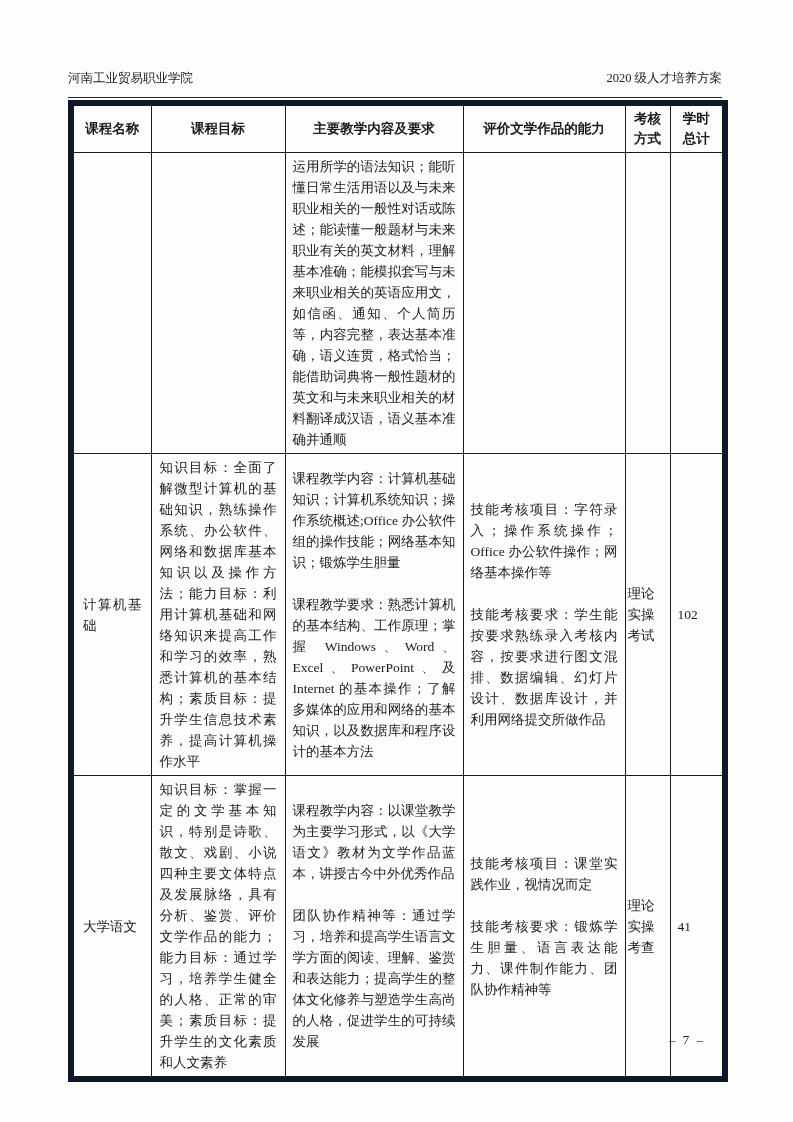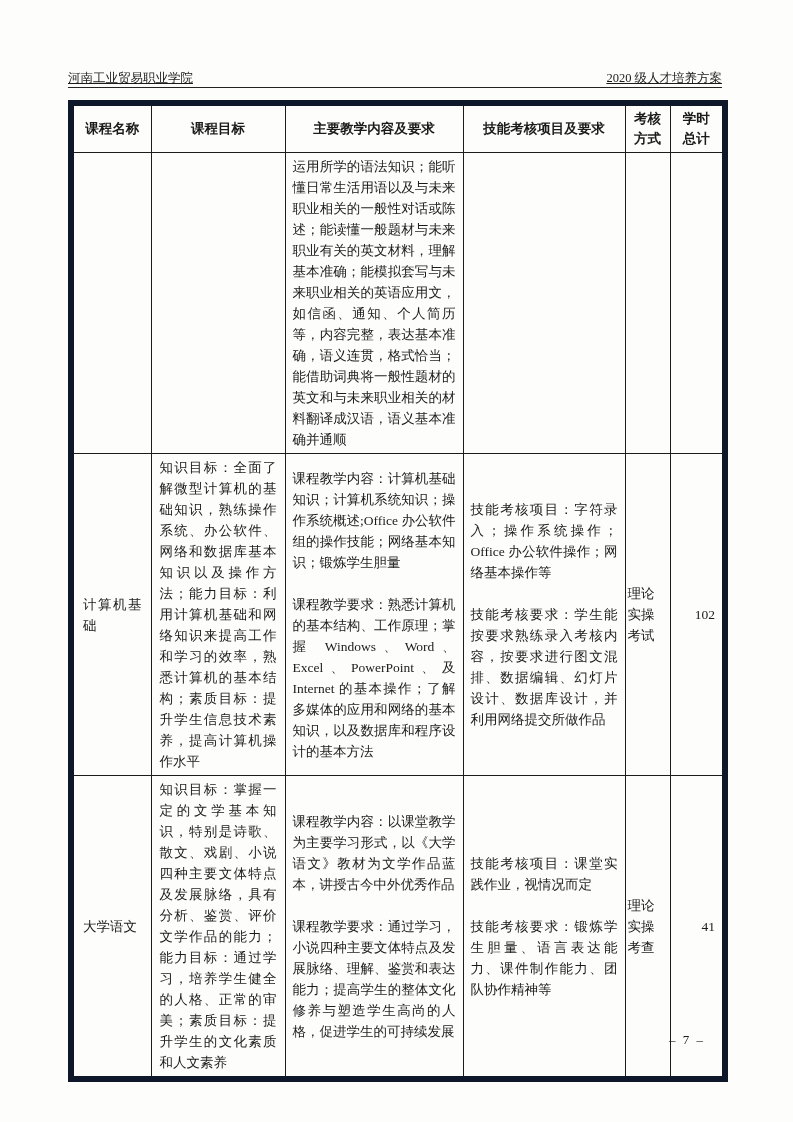--- a/index.html
+++ b/index.html
@@ -15,23 +15,22 @@
   }
   .header {
     position: absolute;
     left: 68px;
     top: 70px;
     width: 654px;
     display: flex;
     justify-content: space-between;
     align-items: flex-end;
     font-size: 12.5px;
-    padding-bottom: 0;
+    padding-bottom: 10px;
     border-bottom: 1.5px solid #222;
-    text-decoration: underline;
   }
   table.courses {
     position: absolute;
     left: 68px;
     top: 100px;
     width: 654px;
     border-collapse: collapse;
     table-layout: fixed;
     border: 6px solid #0f172a;
   }
@@ -56,21 +55,21 @@
     padding: 3px 7px;
   }
   tr.r1 td { height: 291px; }
   tr.r2 td { height: 311px; }
   tr.r3 td { height: 274px; }
   td.c-name   { text-align: justify; padding: 3px 9px; font-family: Liberation Serif, serif; }
   td.c-obj    { text-align: justify; padding: 3px 8px; }
   td.c-content{ text-align: justify; margin-left: 32px; }
   td.c-assess { text-align: justify; }
   td.c-method { white-space: pre-line; padding: 3px 2px; }
-  td.c-hours  { text-align: right; }
+  td.c-hours  { text-align: left; }
   td p { margin: 0; }
   td p + p { margin-top: 21px; }
   .page-number {
     position: absolute;
     top: 1032px;
     right: 88px;
     font-size: 13px;
     letter-spacing: 2px;
   }
 </style>
@@ -91,21 +90,21 @@
       <col style="width:178px">
       <col style="width:162px">
       <col style="width:45px">
       <col style="width:55px">
     </colgroup>
     <thead>
       <tr>
         <th>课程名称</th>
         <th>课程目标</th>
         <th>主要教学内容及要求</th>
-        <th>技能考核项目及要求</th>
+        <th>评价文学作品的能力</th>
         <th>考核
 方式</th>
         <th>学时
 总计</th>
       </tr>
     </thead>
     <tbody>
       <tr class="r1">
         <td class="c-name"></td>
         <td class="c-obj"></td>
@@ -130,21 +129,21 @@
         <td class="c-method">理论
 实操
 考试</td>
         <td class="c-hours">102</td>
       </tr>
       <tr class="r3">
         <td class="c-name">大学语文</td>
         <td class="c-obj">知识目标：掌握一定的文学基本知识，特别是诗歌、散文、戏剧、小说四种主要文体特点及发展脉络，具有分析、鉴赏、评价文学作品的能力；能力目标：通过学习，培养学生健全的人格、正常的审美；素质目标：提升学生的文化素质和人文素养</td>
         <td class="c-content">
           <p>课程教学内容：以课堂教学为主要学习形式，以《大学语文》教材为文学作品蓝本，讲授古今中外优秀作品</p>
-          <p>课程教学要求：通过学习，小说四种主要文体特点及发展脉络、理解、鉴赏和表达能力；提高学生的整体文化修养与塑造学生高尚的人格，促进学生的可持续发展</p>
+          <p>团队协作精神等：通过学习，培养和提高学生语言文学方面的阅读、理解、鉴赏和表达能力；提高学生的整体文化修养与塑造学生高尚的人格，促进学生的可持续发展</p>
         </td>
         <td class="c-assess">
           <p>技能考核项目：课堂实践作业，视情况而定</p>
           <p>技能考核要求：锻炼学生胆量、语言表达能力、课件制作能力、团队协作精神等</p>
         </td>
         <td class="c-method">理论
 实操
 考查</td>
         <td class="c-hours">41</td>
       </tr>

